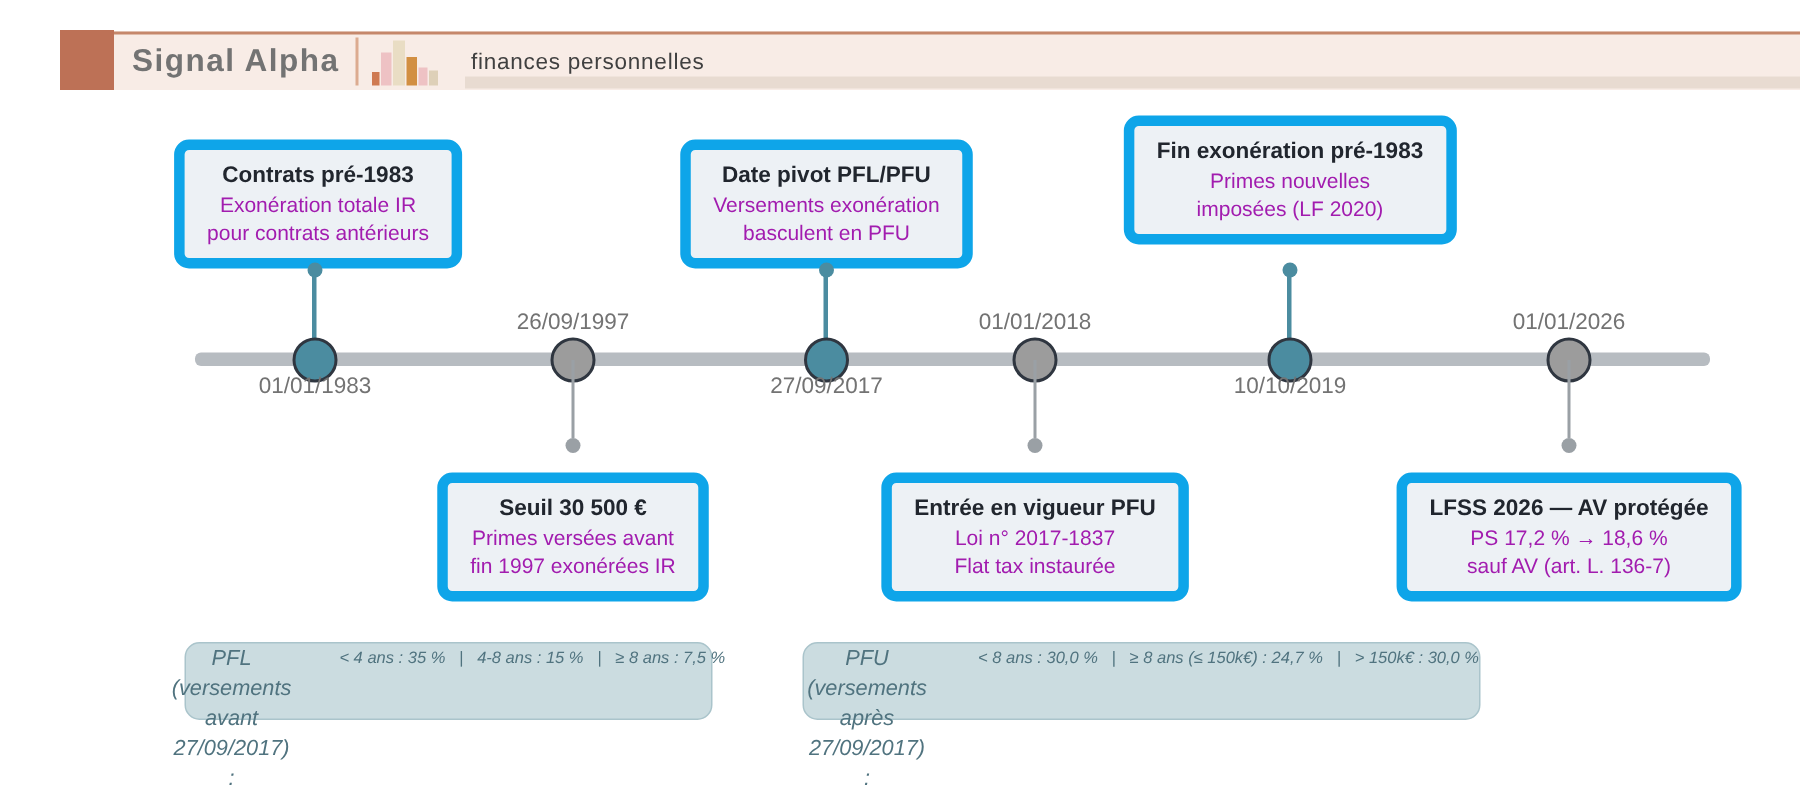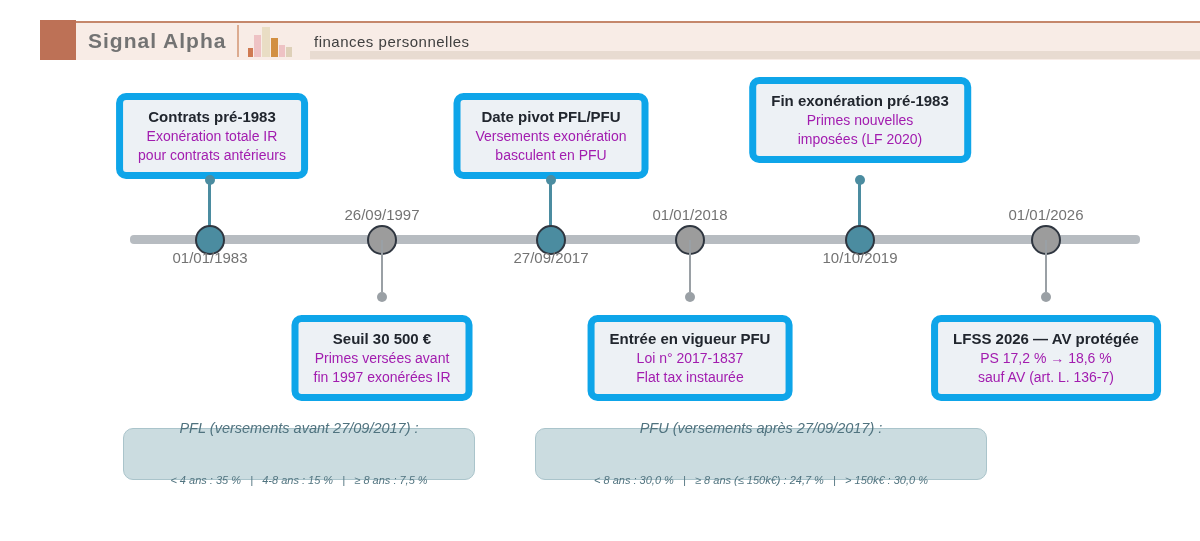--- a/index.html
+++ b/index.html
@@ -39,21 +39,21 @@
   
   .callout{position:absolute;transform:translateX(-50%);background:#edf1f5;
            border:7px solid #0ea5e9;border-radius:10px;padding:7px 15px;
            text-align:center;}
   .c-title{font-size:15px;font-weight:bold;color:#21262e;line-height:20px;white-space:nowrap;}
   .c-line{font-size:14px;color:#a21caf;line-height:19px;white-space:nowrap;}
 
   
   .note{position:absolute;top:428px;height:52px;background:#cbdce0;
         border:1px solid #aac4cb;border-radius:10px;box-sizing:border-box;
-        display:flex;flex-direction:column;justify-content:center;
+        display:flex;justify-content:center;
         text-align:center;font-style:italic;color:#50737f;gap:32px;}
   .n-title{font-size:14.5px;line-height:20px;}
   .n-detail{font-size:11px;line-height:20px;white-space:pre;}
 </style>
 </head>
 <body>
 
 <div class="stage">
 
   <div class="header-band"></div>

